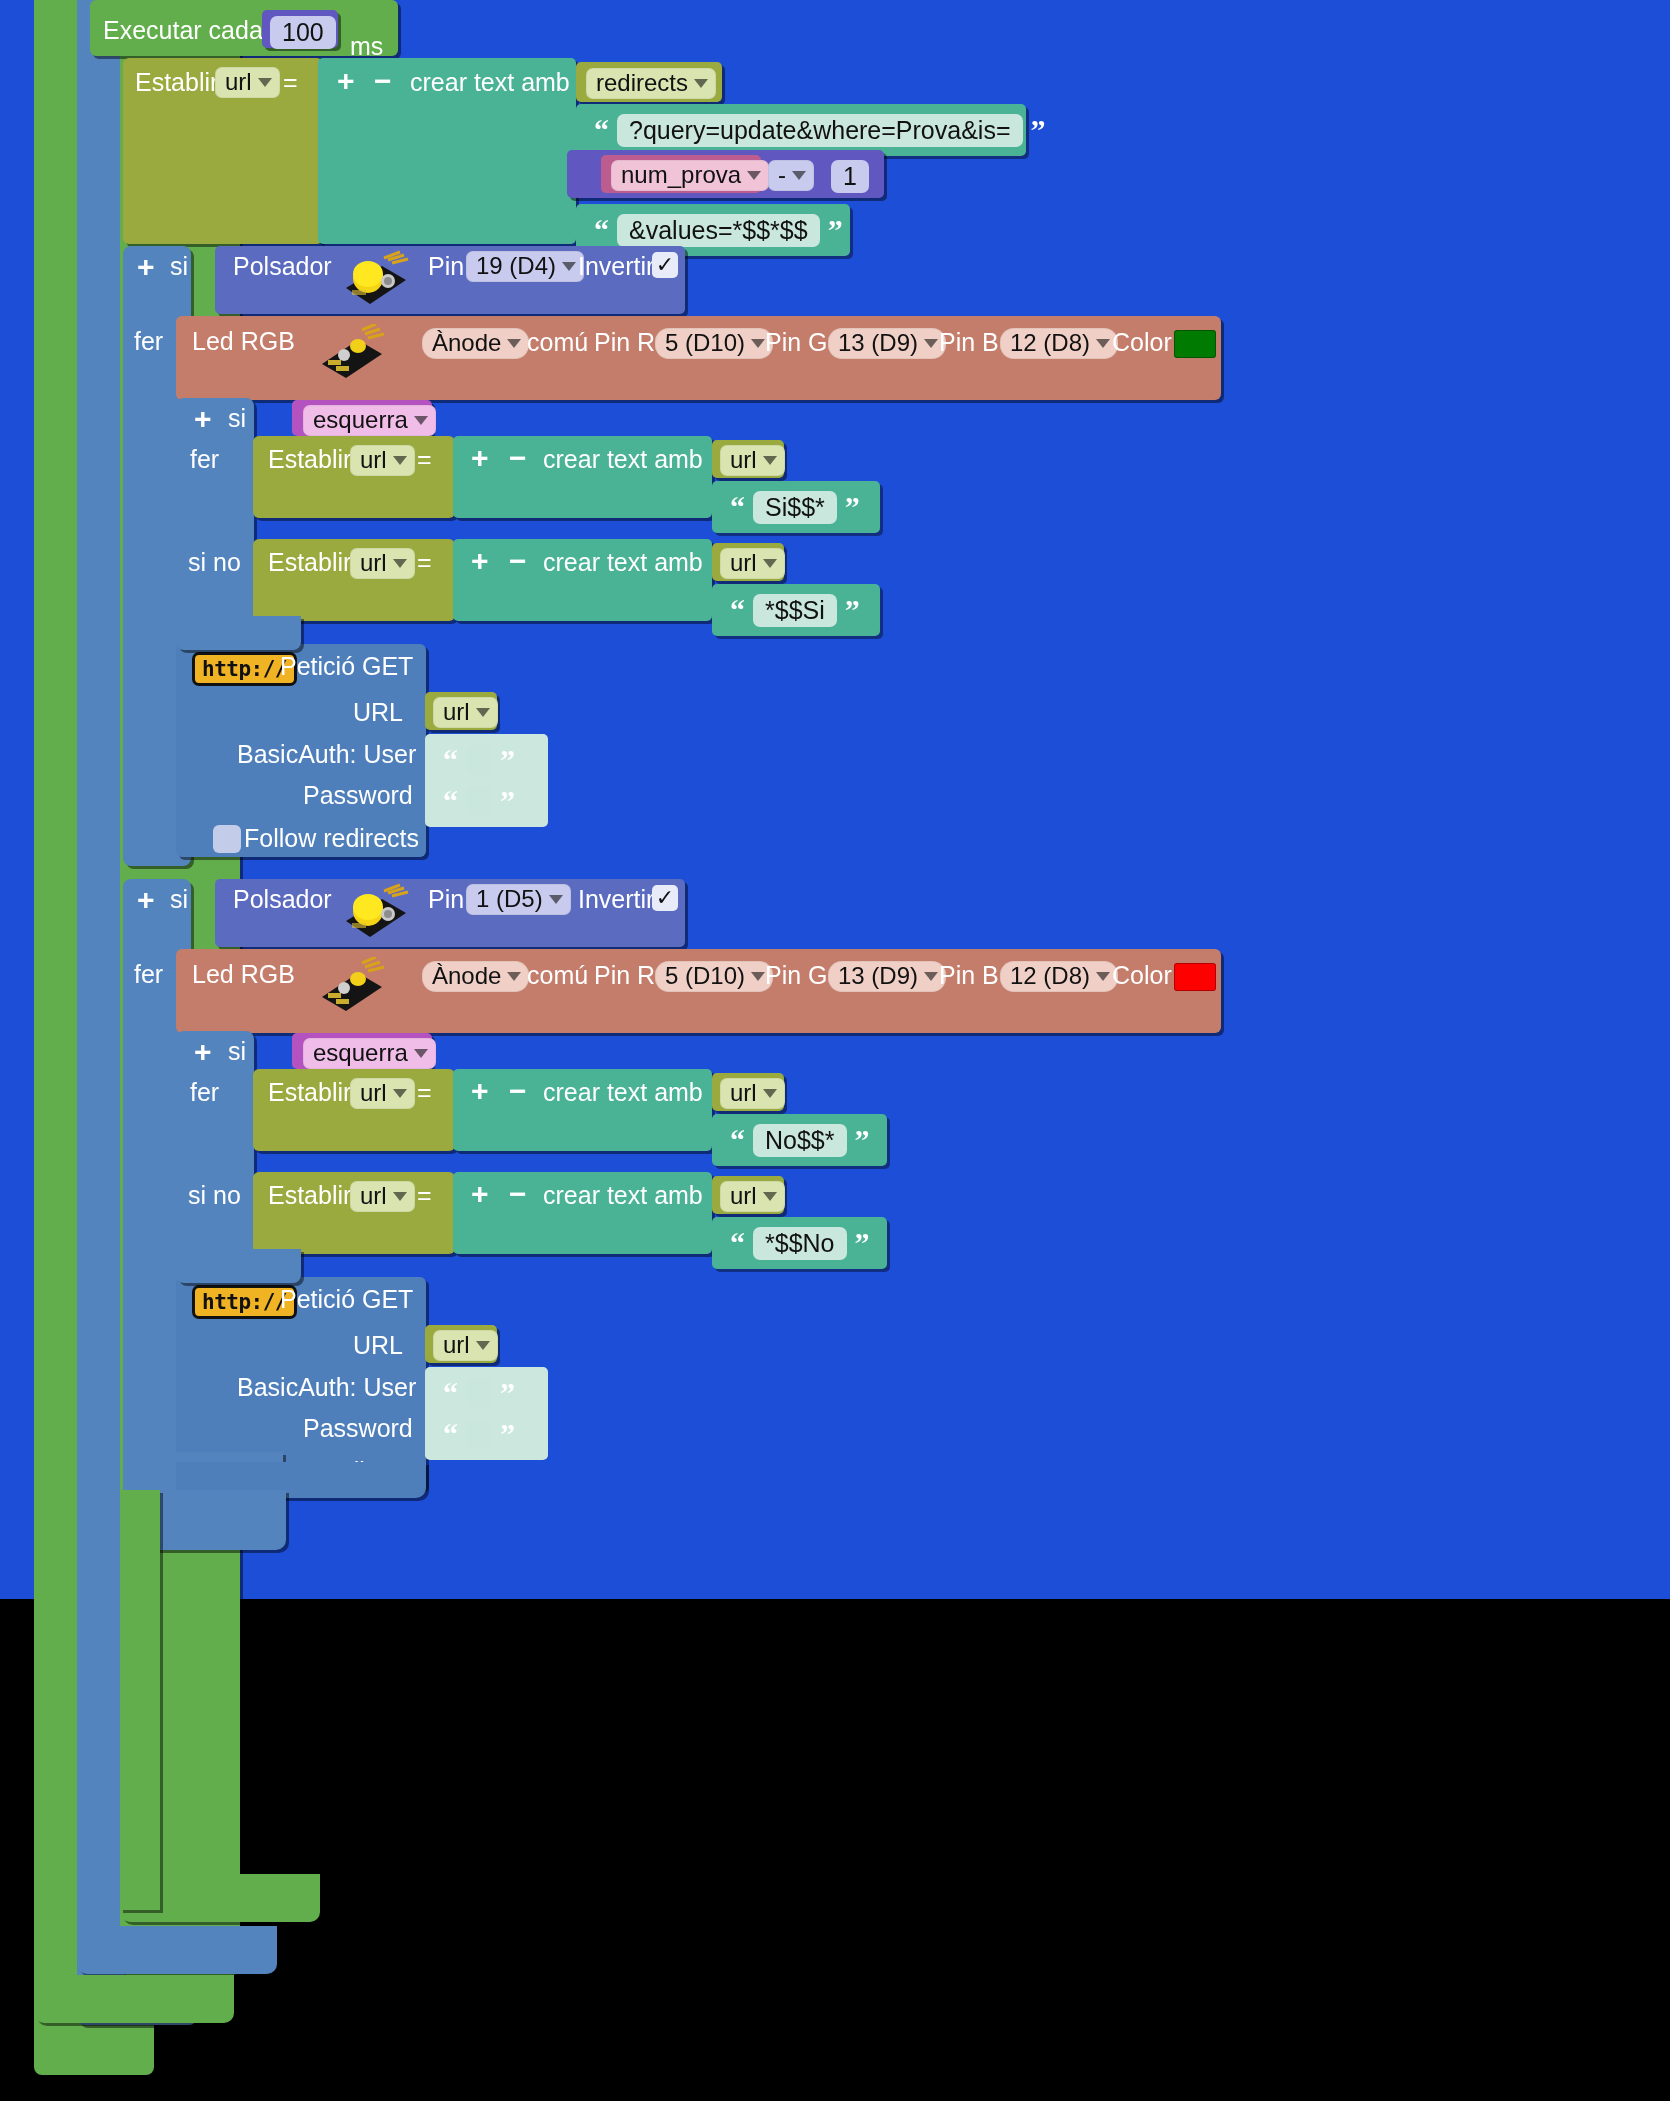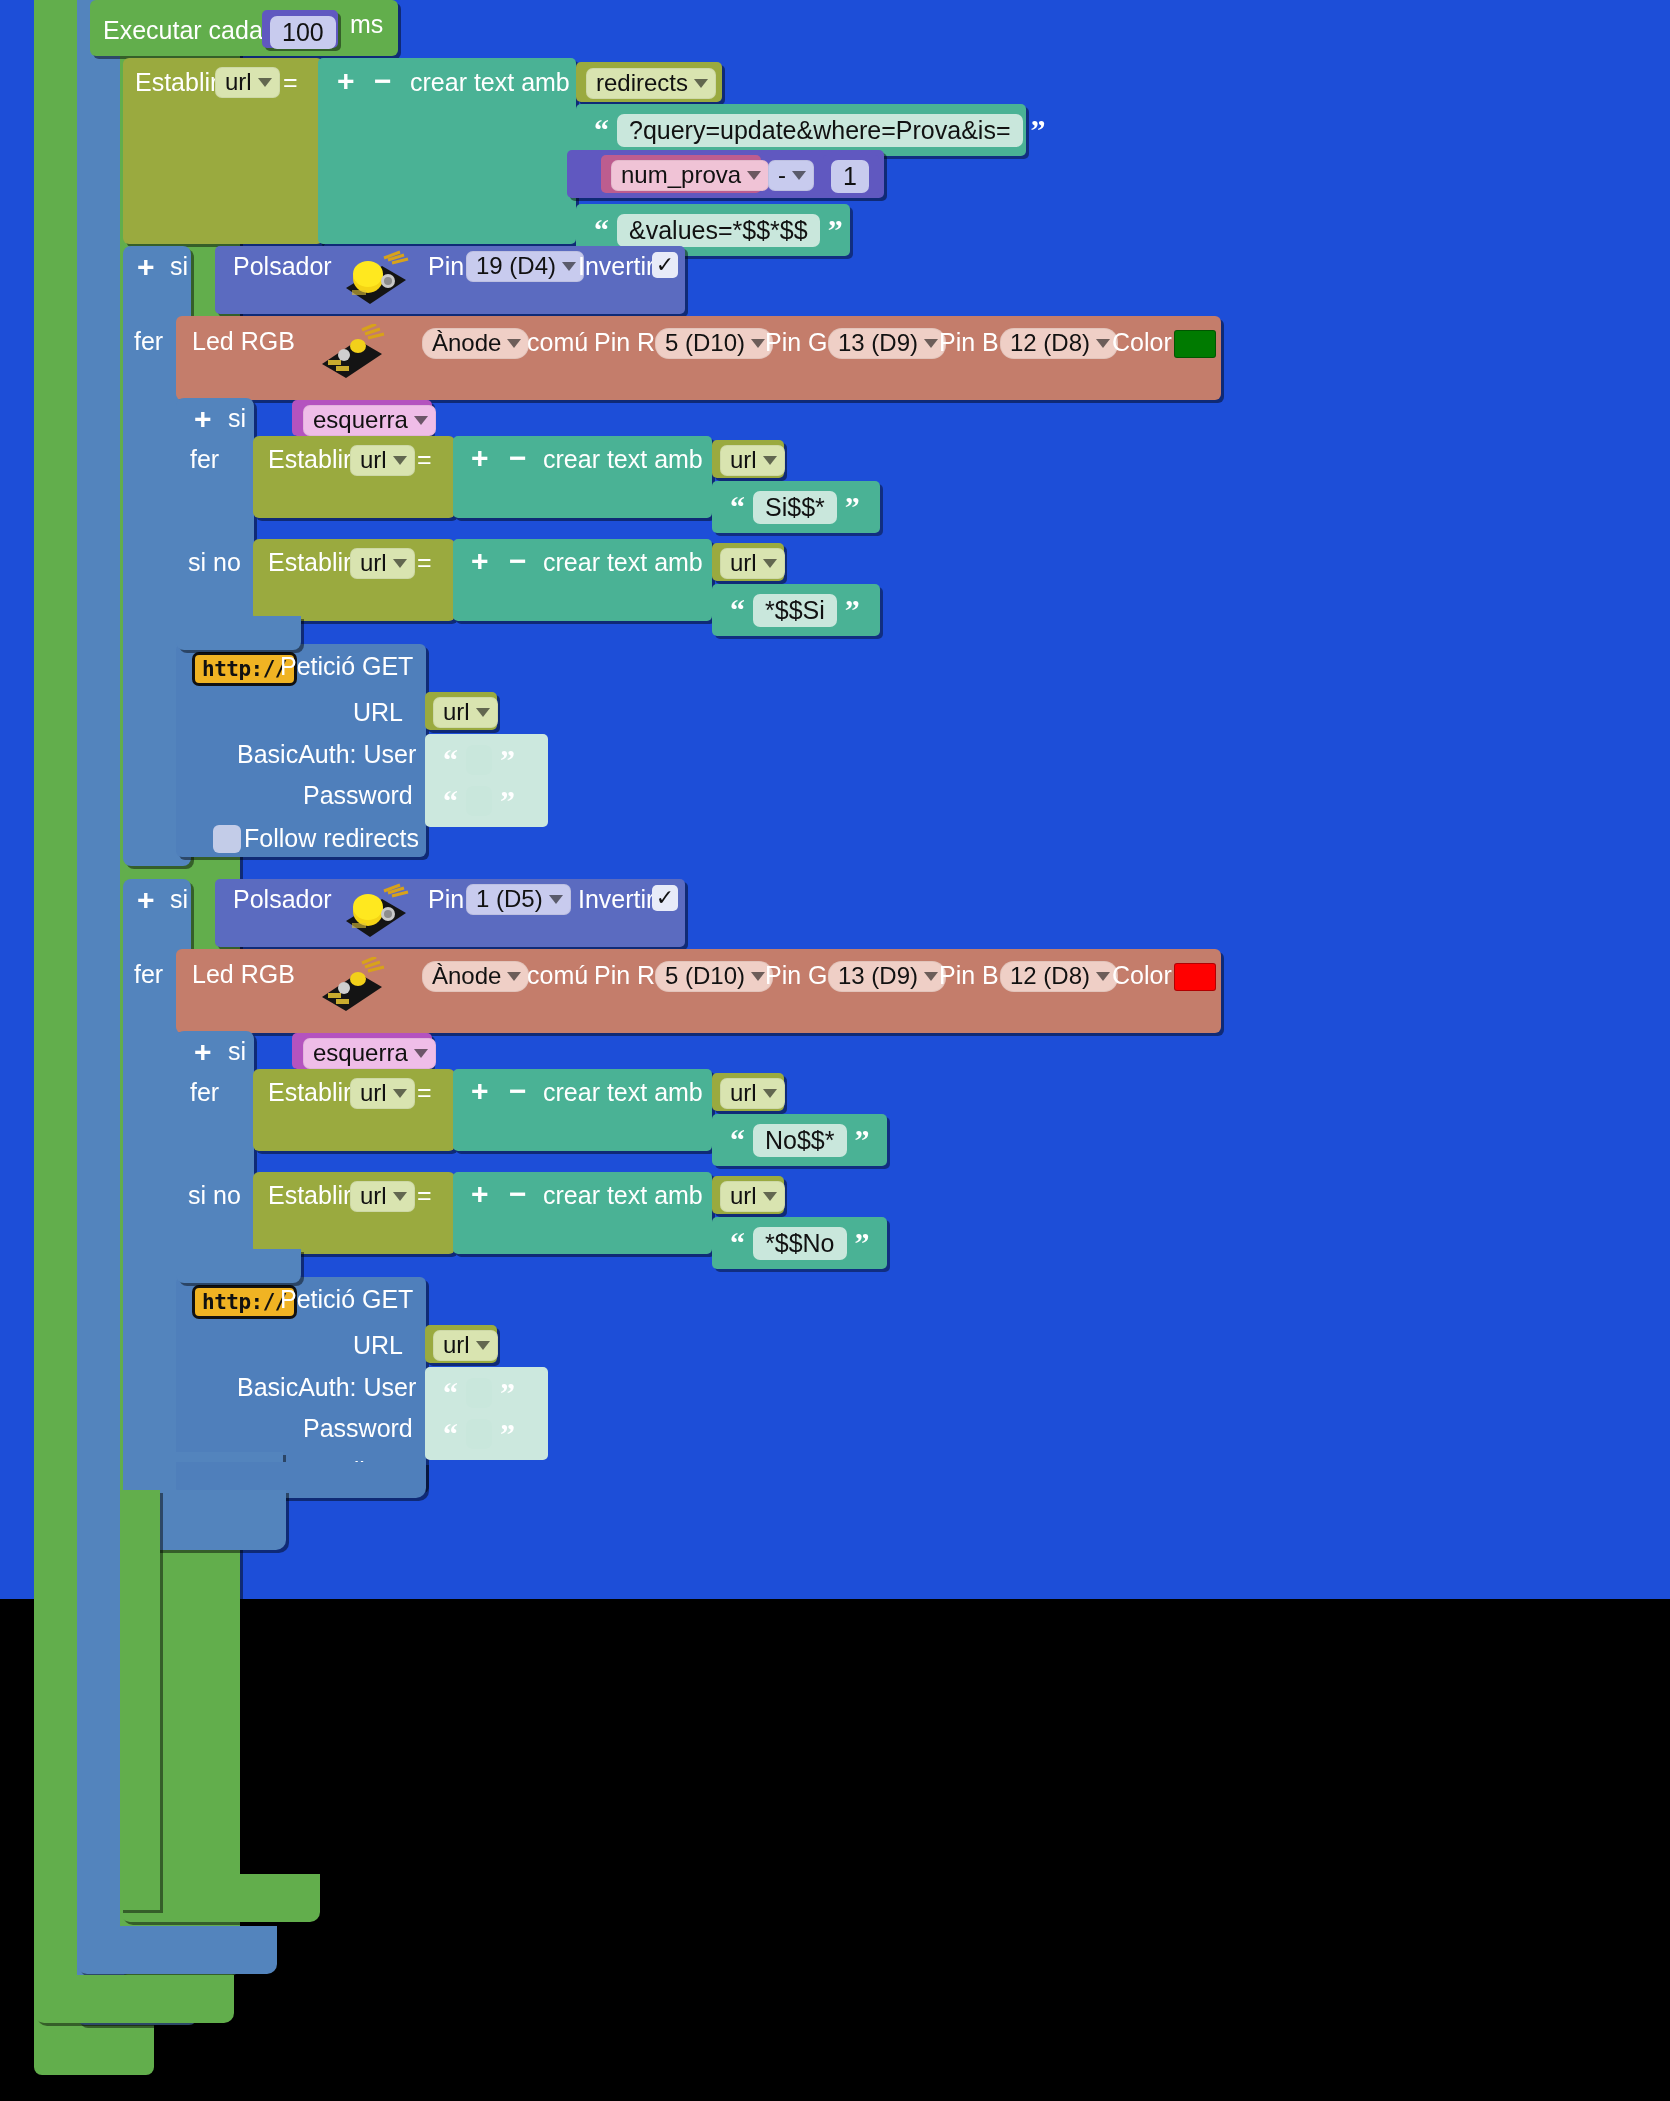--- a/index.html
+++ b/index.html
@@ -77,21 +77,21 @@
 <div id="stage">
 
   <div class="wrap green shadow" style="left:34px;top:-10px;width:120px;height:2085px;"></div>
   <div class="wrap blue shadow" style="left:77px;top:-10px;width:120px;height:2035px;"></div>
   <div class="wrap green shadow" style="left:120px;top:-10px;width:120px;height:1985px;"></div>
 
   <div class="blk green shadow" style="left:90px;top:0px;width:308px;height:56px;border-radius:6px;"></div>
   <span class="lbl" style="left:103px;top:18px;">Executar cada</span>
   <div class="blk purple shadow" style="left:262px;top:10px;width:76px;height:38px;border-radius:5px;"></div>
   <span class="val" style="left:270px;top:16px;">100</span>
-  <span class="lbl" style="left:350px;top:12px;">ms</span>
+  <span class="lbl" style="left:350px;top:34px;">ms</span>
 
   <div class="blk olive shadow" style="left:123px;top:58px;width:200px;height:186px;border-radius:6px;"></div>
   <span class="lbl" style="left:135px;top:70px;">Establir</span>
   <span class="field" style="left:215px;top:67px;">
     <span>url</span>
     <i class="caret"></i>
   </span>
   <span class="lbl" style="left:283px;top:70px;">=</span>
 
   <div class="blk teal shadow" style="left:318px;top:58px;width:258px;height:186px;border-radius:5px;"></div>

